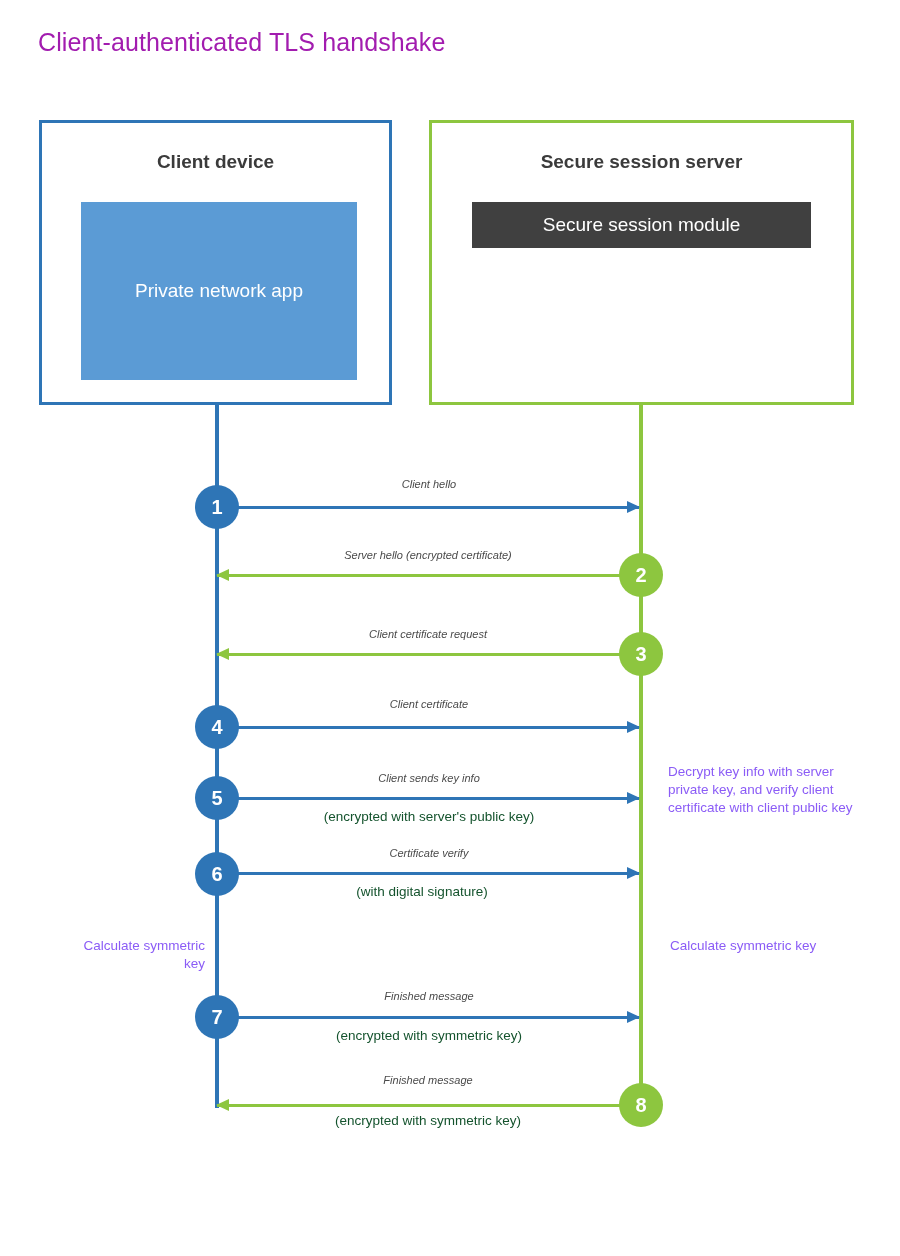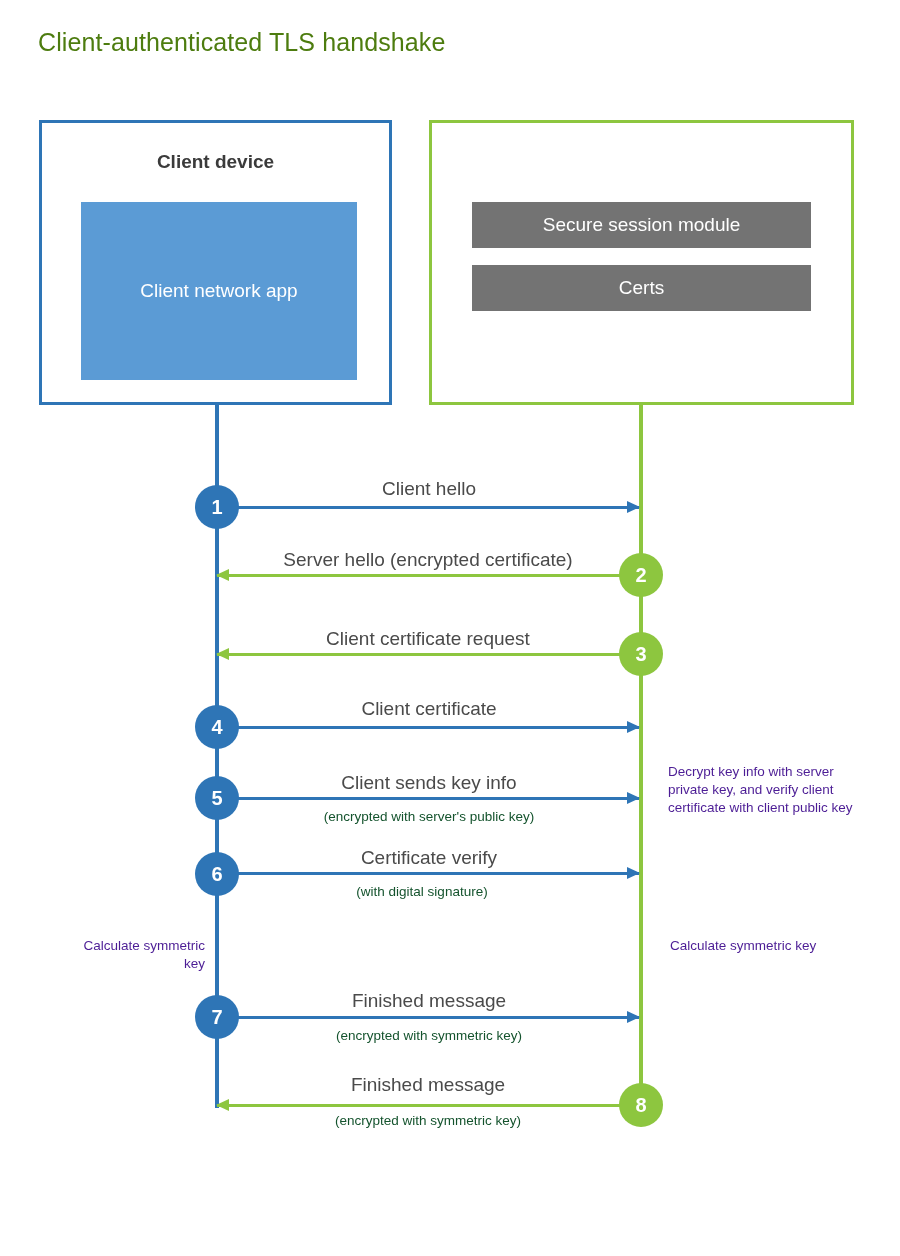--- a/index.html
+++ b/index.html
@@ -15,21 +15,21 @@
     color: #4a4a4a;
     overflow: hidden;
   }
 
   #diagram-title {
     position: absolute;
     left: 38px;
     top: 28px;
     font-size: 25px;
     font-weight: 400;
-    color: #4d7c0f;
+    color: #a21caf;
     letter-spacing: 0.1px;
     white-space: nowrap;
   }
 
   
   .entity-box {
     position: absolute;
     background: #ffffff;
     box-sizing: border-box;
   }
@@ -72,21 +72,21 @@
     justify-content: center;
     text-align: center;
     line-height: 1.35;
   }
 
   .server-bar {
     position: absolute;
     left: 40px;
     width: 339px;
     height: 46px;
-    background: #737373;
+    background: #404040;
     color: #ffffff;
     font-size: 19px;
     display: flex;
     align-items: center;
     justify-content: center;
     text-align: center;
   }
   #server-bar-0 { top: 79px; }
   #server-bar-1 { top: 142px; }
   #server-bar-2 { top: 204px; }
@@ -153,38 +153,39 @@
     align-items: center;
     justify-content: center;
   }
   .step-circle.client-side { background: #2E75B6; }
   .step-circle.server-side { background: #8DC63F; }
 
   
   .msg-label {
     position: absolute;
     text-align: center;
-    font-size: 19px;
+    font-size: 11px;
     color: #4a4a4a;
     white-space: nowrap;
+    font-style: italic;
   }
   .msg-sub {
     position: absolute;
     text-align: center;
     font-size: 13.5px;
     color: #14532d;
     white-space: nowrap;
   }
 
   
   .side-note {
     position: absolute;
     font-size: 13.5px;
     line-height: 1.35;
-    color: #4c1d95;
+    color: #8b5cf6;
   }
   #note-decrypt {
     left: 668px;
     top: 763px;
     width: 200px;
     text-align: left;
   }
   #note-client-calc {
     left: 60px;
     top: 937px;
@@ -200,26 +201,26 @@
     line-height: 1.35;
   }
 </style>
 </head>
 <body>
 
 <div id="diagram-title">Client-authenticated TLS handshake</div>
 
 <div class="entity-box" id="client-box">
   <div class="entity-title">Client device</div>
-  <div id="client-app">Client network app</div>
+  <div id="client-app">Private network app</div>
 </div>
 
 <div class="entity-box" id="server-box">
+  <div class="entity-title">Secure session server</div>
   <div class="server-bar" id="server-bar-0">Secure session module</div>
-  <div class="server-bar" id="server-bar-1">Certs</div>
 </div>
 
 <div class="lifeline" id="client-lifeline"></div>
 <div class="lifeline" id="server-lifeline"></div>
 
 <div class="msg-label" style="left:217px; top:478px; width:424px;">Client hello</div>
 <div class="arrow to-right" style="left:217px; top:506px; width:422px;"></div>
 <div class="step-circle client-side" style="left:195px; top:485px;">1</div>
 
 <div class="msg-label" style="left:217px; top:549px; width:422px;">Server hello (encrypted certificate)</div>

